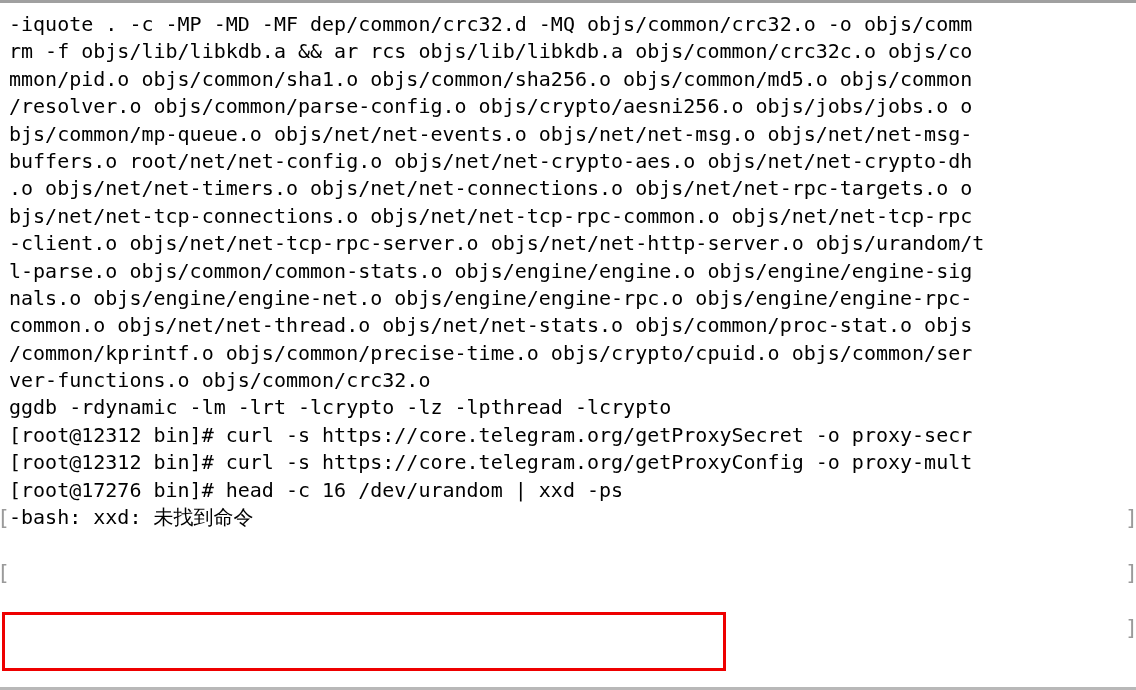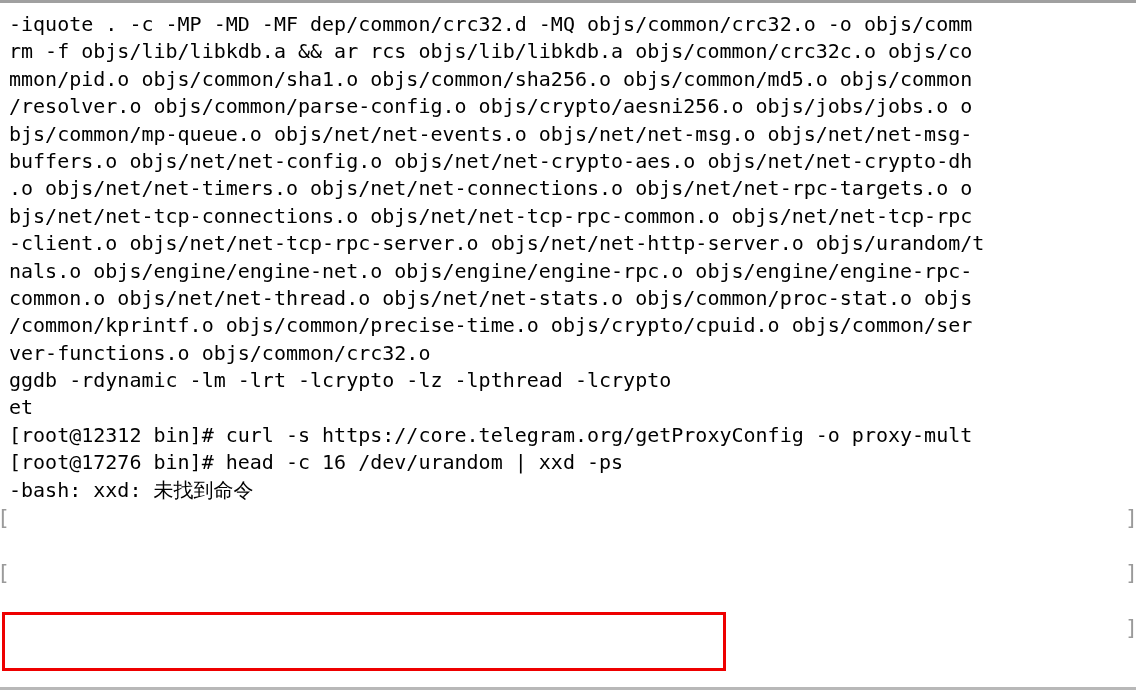--- a/index.html
+++ b/index.html
@@ -69,30 +69,31 @@
 </head>
 <body>
 
 <div id="terminal">
   <div id="screen" style="padding-top: 5px;">
       <div class="line">-iquote . -c -MP -MD -MF dep/common/crc32.d -MQ objs/common/crc32.o -o objs/comm</div>
       <div class="line">rm -f objs/lib/libkdb.a &amp;&amp; ar rcs objs/lib/libkdb.a objs/common/crc32c.o objs/co</div>
       <div class="line">mmon/pid.o objs/common/sha1.o objs/common/sha256.o objs/common/md5.o objs/common</div>
       <div class="line">/resolver.o objs/common/parse-config.o objs/crypto/aesni256.o objs/jobs/jobs.o o</div>
       <div class="line">bjs/common/mp-queue.o objs/net/net-events.o objs/net/net-msg.o objs/net/net-msg-</div>
-      <div class="line">buffers.o objs/net/net-config.o objs/net/net-crypto-aes.o objs/net/net-crypto-dh</div>
+      <div class="line">buffers.o root/net/net-config.o objs/net/net-crypto-aes.o objs/net/net-crypto-dh</div>
       <div class="line">.o objs/net/net-timers.o objs/net/net-connections.o objs/net/net-rpc-targets.o o</div>
       <div class="line">bjs/net/net-tcp-connections.o objs/net/net-tcp-rpc-common.o objs/net/net-tcp-rpc</div>
       <div class="line">-client.o objs/net/net-tcp-rpc-server.o objs/net/net-http-server.o objs/urandom/t</div>
+      <div class="line">l-parse.o objs/common/common-stats.o objs/engine/engine.o objs/engine/engine-sig</div>
       <div class="line">nals.o objs/engine/engine-net.o objs/engine/engine-rpc.o objs/engine/engine-rpc-</div>
       <div class="line">common.o objs/net/net-thread.o objs/net/net-stats.o objs/common/proc-stat.o objs</div>
       <div class="line">/common/kprintf.o objs/common/precise-time.o objs/crypto/cpuid.o objs/common/ser</div>
       <div class="line">ver-functions.o objs/common/crc32.o</div>
       <div class="line">ggdb -rdynamic -lm -lrt -lcrypto -lz -lpthread -lcrypto</div>
-      <div class="line">et</div>
+      <div class="line">[root@12312 bin]# curl -s https://core.telegram.org/getProxySecret -o proxy-secr</div>
       <div class="line">[root@12312 bin]# curl -s https://core.telegram.org/getProxyConfig -o proxy-mult</div>
       <div class="line">[root@17276 bin]# head -c 16 /dev/urandom | xxd -ps</div>
       <div class="line">-bash: xxd: 未找到命令</div>
     </div>
   <div id="highlight-box" style="top: 608.8px; height: 58.8px; left: 2px; width: 724px; border-color: rgb(238, 0, 0);"></div>
 <span class="edge-bracket-left" style="top: 501.2px;">[</span>
     <span class="edge-bracket-left" style="top: 556px;">[</span>
     <span class="edge-bracket-right" style="top: 501.2px;">]</span>
     <span class="edge-bracket-right" style="top: 556px;">]</span>
     <span class="edge-bracket-right" style="top: 610.8px;">]</span>

